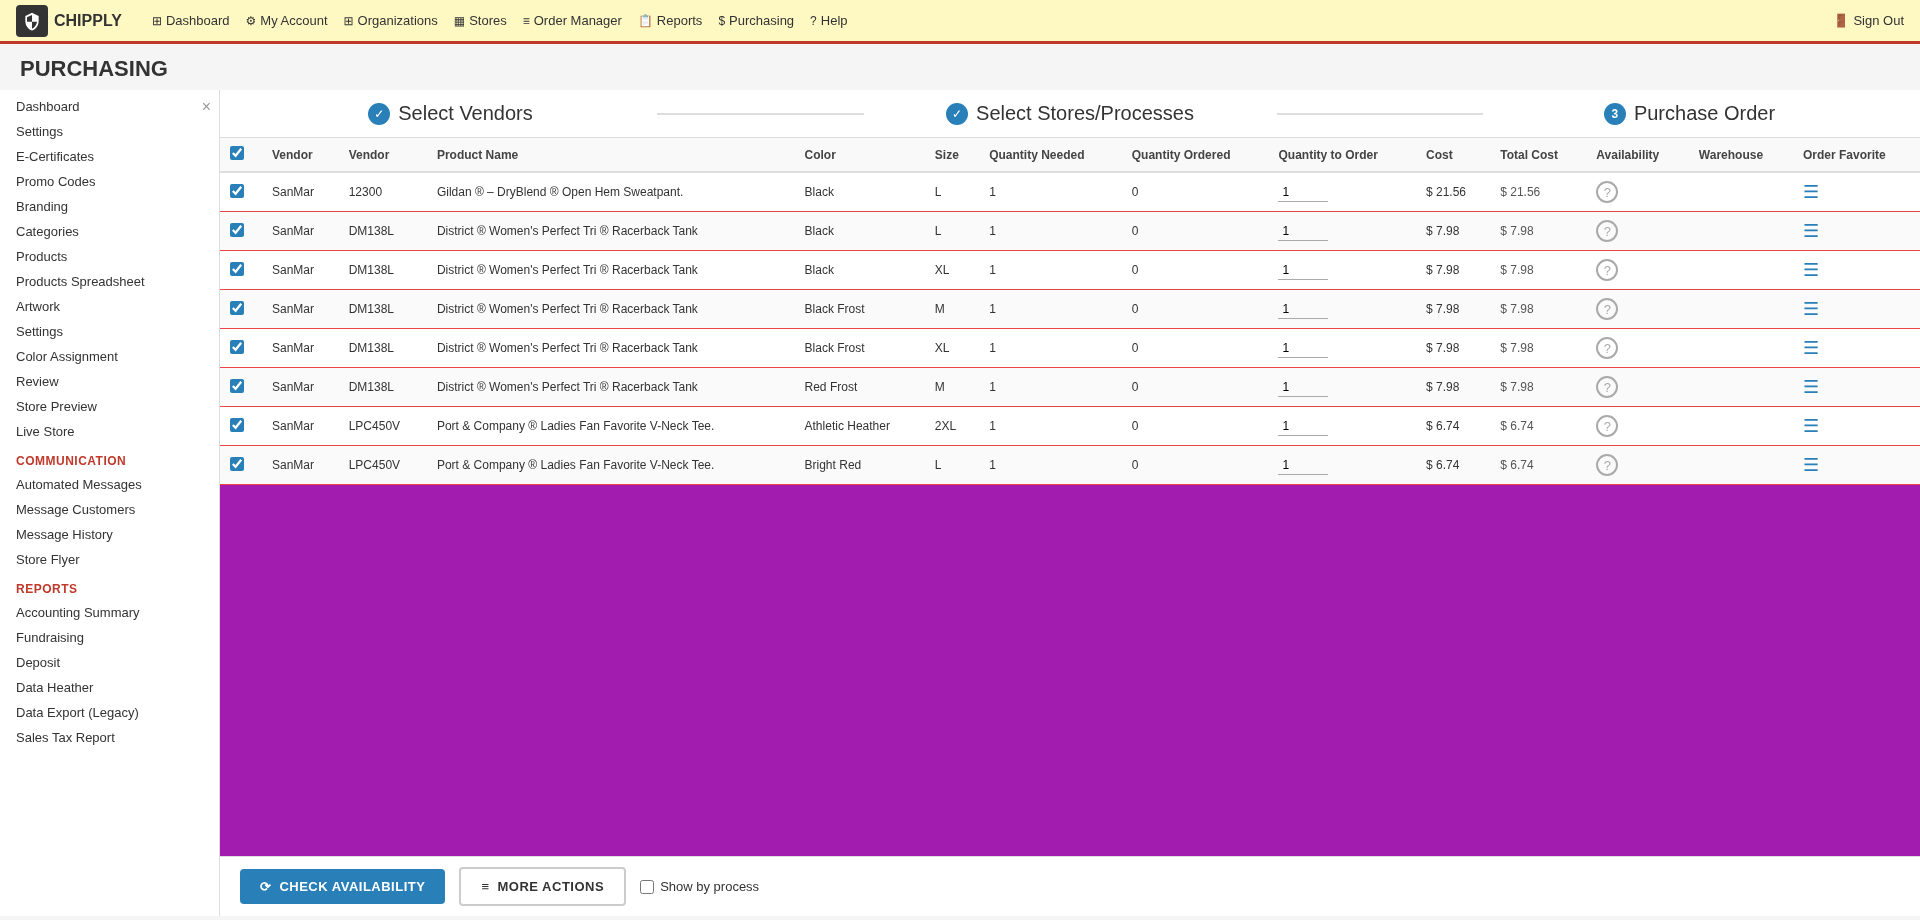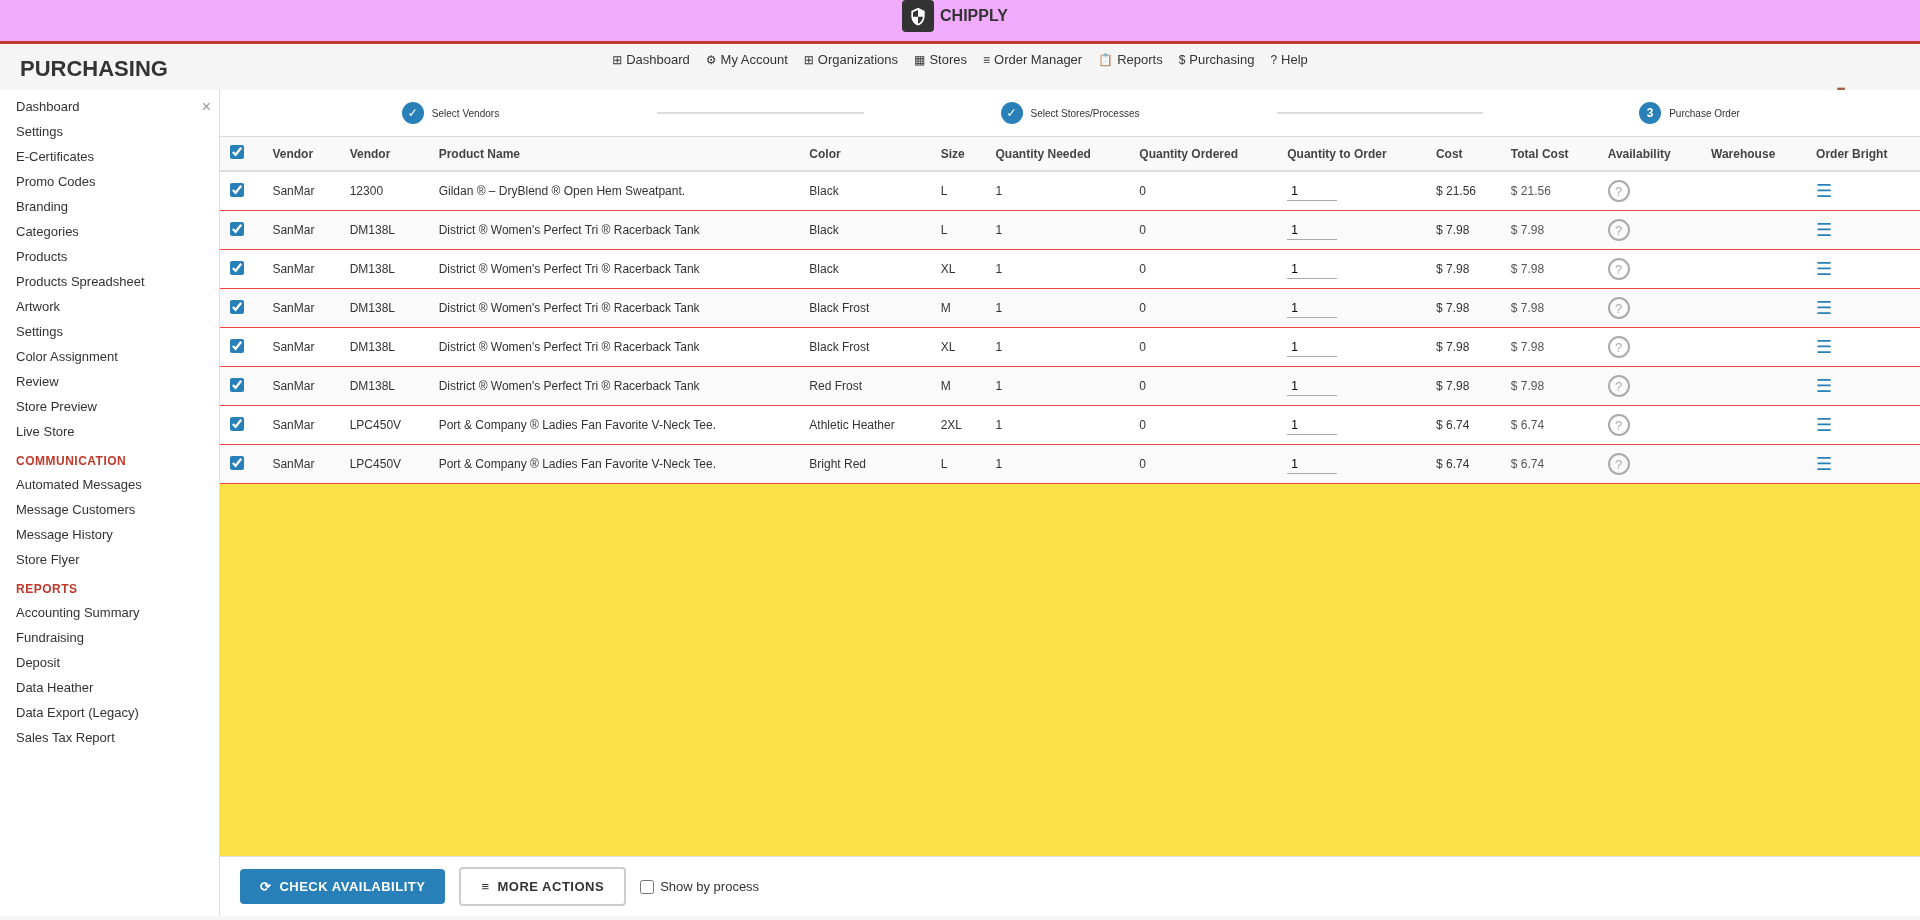--- a/index.html
+++ b/index.html
@@ -1,27 +1,26 @@
 <!DOCTYPE html>
 <html><head>
   <meta charset="utf-8">
   <style>
     * { box-sizing: border-box; margin: 0; padding: 0; }
     body { font-family: Arial, sans-serif; font-size: 13px; background: #f5f5f5; color: #333; }
 
     
     .top-nav {
-      background: #f0abfc;
+      background: #fef9c3;
       border-bottom: 3px solid #c0392b;
       display: flex;
       align-items: center;
       padding: 0 16px;
       height: 44px;
       gap: 20px;
-      flex-direction: column;
     }
     .top-nav .logo {
       display: flex;
       align-items: center;
       gap: 6px;
       font-weight: bold;
       font-size: 16px;
       color: #333;
       margin-right: 10px;
     }
@@ -130,28 +129,28 @@
       background: #2980b9; color: #fff;
       display: flex; align-items: center; justify-content: center;
       font-size: 12px;
     }
     .step-num {
       width: 22px; height: 22px; border-radius: 50%;
       background: #2980b9; color: #fff;
       display: flex; align-items: center; justify-content: center;
       font-size: 12px; font-weight: bold;
     }
-    .step-label { font-size: 10px; color: #333; }
+    .step-label { font-size: 20px; color: #333; }
     .step-divider { flex: 0.5; border-top: 2px solid #ddd; }
 
     
     .table-container {
       flex: 1;
       overflow-y: auto;
-      background: #fde047;
+      background: #a21caf;
     }
     table {
       width: 100%;
       border-collapse: collapse;
       font-size: 12px;
     }
     thead tr {
       background: #f9f9f9;
       border-bottom: 2px solid #ddd;
     }
@@ -359,21 +358,21 @@
             <th>Product Name</th>
             <th>Color</th>
             <th>Size</th>
             <th>Quantity Needed</th>
             <th>Quantity Ordered</th>
             <th>Quantity to Order</th>
             <th>Cost</th>
             <th>Total Cost</th>
             <th>Availability</th>
             <th>Warehouse</th>
-            <th>Order Bright</th>
+            <th>Order Favorite</th>
           </tr>
         </thead>
         <tbody id="table-body">
         <tr style="background: rgb(255, 255, 255);">
     <td>
       <input type="checkbox" class="cb" checked="" style="">
     </td>
     <td>SanMar</td>
     <td>12300</td>
     <td>Gildan ® – DryBlend ® Open Hem Sweatpant.</td>

